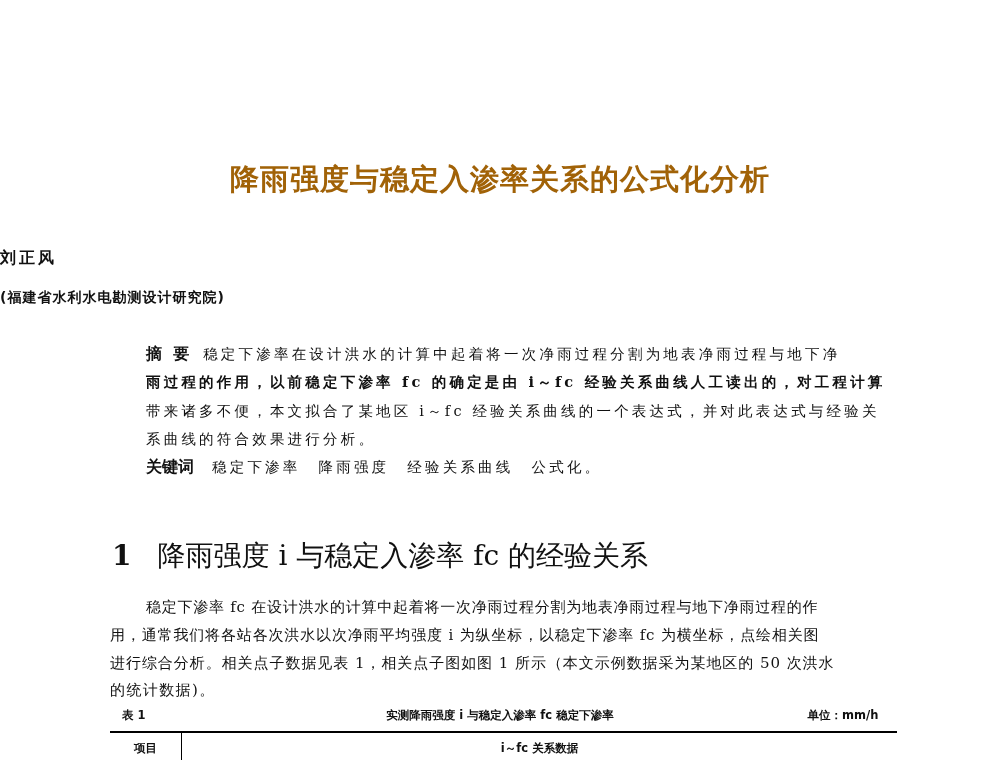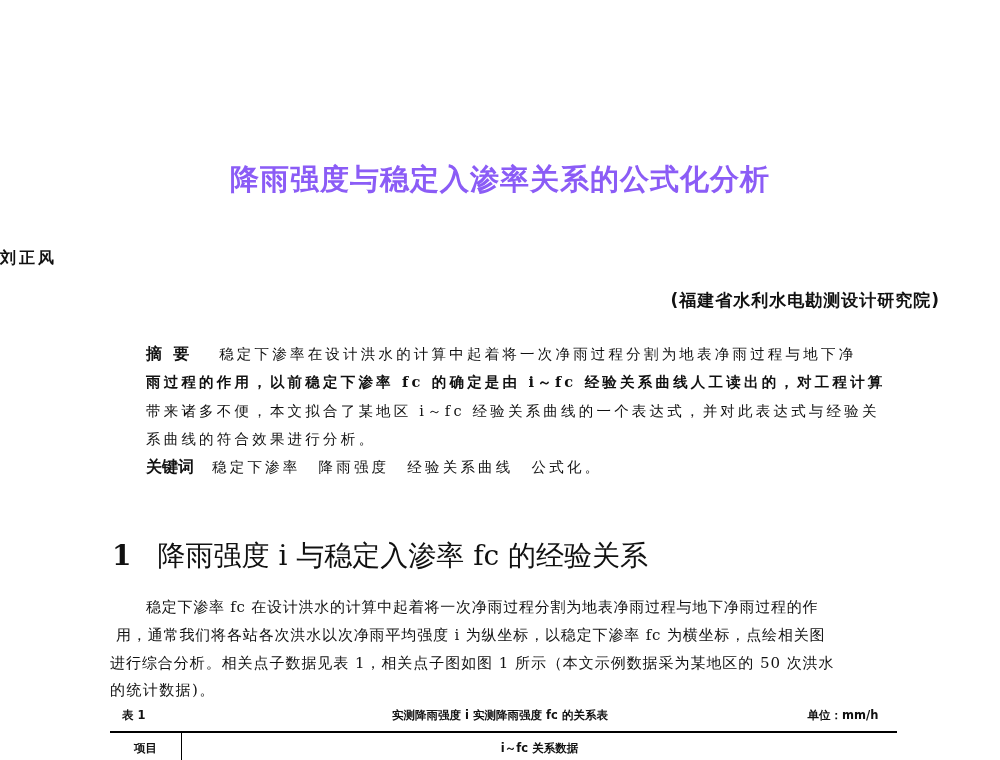--- a/index.html
+++ b/index.html
@@ -5,30 +5,30 @@
   html, body { margin: 0; padding: 0; background: #ffffff; }
   body {
     width: 1000px; height: 760px; overflow: hidden; position: relative;
     color: #111111;
     font-family: "DejaVu Serif", "Liberation Serif", serif;
   }
   .abs { position: absolute; }
   .title {
     left: 0; width: 1000px; top: 160px; text-align: center;
     font-family: "DejaVu Sans", "Liberation Sans", sans-serif;
-    font-size: 29px; font-weight: bold; letter-spacing: 1px; color: #8b5cf6;
+    font-size: 29px; font-weight: bold; letter-spacing: 1px; color: #a16207;
   }
   .author {
     left: 0; width: 1000px; top: 248px; text-align: left;
     font-size: 16px; font-weight: bold; letter-spacing: 3px;
   }
   .affil {
-    left: 0; width: 940px; top: 289px; text-align: right;
+    left: 0; width: 940px; top: 289px; text-align: left;
     font-family: "DejaVu Sans", "Liberation Sans", sans-serif;
-    font-size: 17px; font-weight: bold; letter-spacing: 1px;
+    font-size: 14px; font-weight: bold; letter-spacing: 1px;
   }
   .abstract-line {
     left: 146px; width: 716px;
     font-size: 14.5px; letter-spacing: 3.2px; white-space: nowrap;
     font-family: "DejaVu Serif", "Liberation Serif", serif;
   }
   .abs-label {
     font-family: "DejaVu Sans", "Liberation Sans", sans-serif;
     font-weight: bold; font-size: 16px; letter-spacing: 0;
   }
@@ -49,44 +49,44 @@
 <body>
 
 <div>
 
   <div class="abs title">降雨强度与稳定入渗率关系的公式化分析</div>
   <div class="abs author">刘正风</div>
   <div class="abs affil">(福建省水利水电勘测设计研究院)</div>
 
   <div>
     <div class="abs abstract-line" style="top:344px;">
-      <span class="abs-label" style="white-space:pre;margin-right:30px;">摘  要</span><span>稳定下渗率在设计洪水的计算中起着将一次净雨过程分割为地表净雨过程与地下净</span>
+      <span class="abs-label" style="white-space:pre;margin-right:14px;">摘  要</span><span>稳定下渗率在设计洪水的计算中起着将一次净雨过程分割为地表净雨过程与地下净</span>
     </div>
     <div class="abs abstract-line" style="top:373px;font-weight:bold;">雨过程的作用，以前稳定下渗率 fc 的确定是由 i～fc 经验关系曲线人工读出的，对工程计算</div>
     <div class="abs abstract-line" style="top:402px;">带来诸多不便，本文拟合了某地区 i～fc 经验关系曲线的一个表达式，并对此表达式与经验关</div>
     <div class="abs abstract-line" style="top:430px;">系曲线的符合效果进行分析。</div>
     <div class="abs abstract-line" style="top:457px;">
       <span class="abs-label" style="margin-right:18px;">关键词</span><span style="margin-right:18px;">稳定下渗率</span><span style="margin-right:18px;">降雨强度</span><span style="margin-right:18px;text-align:right;">经验关系曲线</span><span>公式化。</span>
     </div>
   </div>
 
   <div class="abs section">
     <span class="section-num">1</span><span>降雨强度 i 与稳定入渗率 fc 的经验关系</span>
   </div>
 
   <div>
     <div class="abs body-line" style="left:146px;top:598px;letter-spacing:0.75px;">稳定下渗率 fc 在设计洪水的计算中起着将一次净雨过程分割为地表净雨过程与地下净雨过程的作</div>
-    <div class="abs body-line" style="left:116px;top:626px;letter-spacing:0.85px;text-align:center;">用，通常我们将各站各次洪水以次净雨平均强度 i 为纵坐标，以稳定下渗率 fc 为横坐标，点绘相关图</div>
+    <div class="abs body-line" style="left:110px;top:626px;letter-spacing:0.85px;text-align:center;">用，通常我们将各站各次洪水以次净雨平均强度 i 为纵坐标，以稳定下渗率 fc 为横坐标，点绘相关图</div>
     <div class="abs body-line" style="left:110px;top:654px;letter-spacing:0.95px;">进行综合分析。相关点子数据见表 1，相关点子图如图 1 所示（本文示例数据采为某地区的 50 次洪水</div>
     <div class="abs body-line" style="left:110px;top:681px;">的统计数据)。</div>
   </div>
 
   <div>
     <div class="abs table-caption" style="left:122px;">表 1</div>
-    <div class="abs table-caption" style="left:0;width:1000px;text-align:center;">实测降雨强度 i 实测降雨强度 fc 的关系表</div>
+    <div class="abs table-caption" style="left:0;width:1000px;text-align:center;">实测降雨强度 i 与稳定入渗率 fc 稳定下渗率</div>
     <div class="abs table-caption" style="left:790px;width:106px;text-align:center;">单位：mm/h</div>
     <div class="abs rule" style="left:110px;top:731px;width:787px;height:2px;"></div>
     <div class="abs rule" style="left:181px;top:733px;width:1px;height:27px;"></div>
     <div class="abs table-caption" style="left:110px;top:741px;width:71px;text-align:center;">项目</div>
     <div class="abs table-caption" style="left:182px;top:741px;width:715px;text-align:center;font-weight:bold;">i～fc 关系数据</div>
   </div>
 
 </div>
 
 </body></html>

